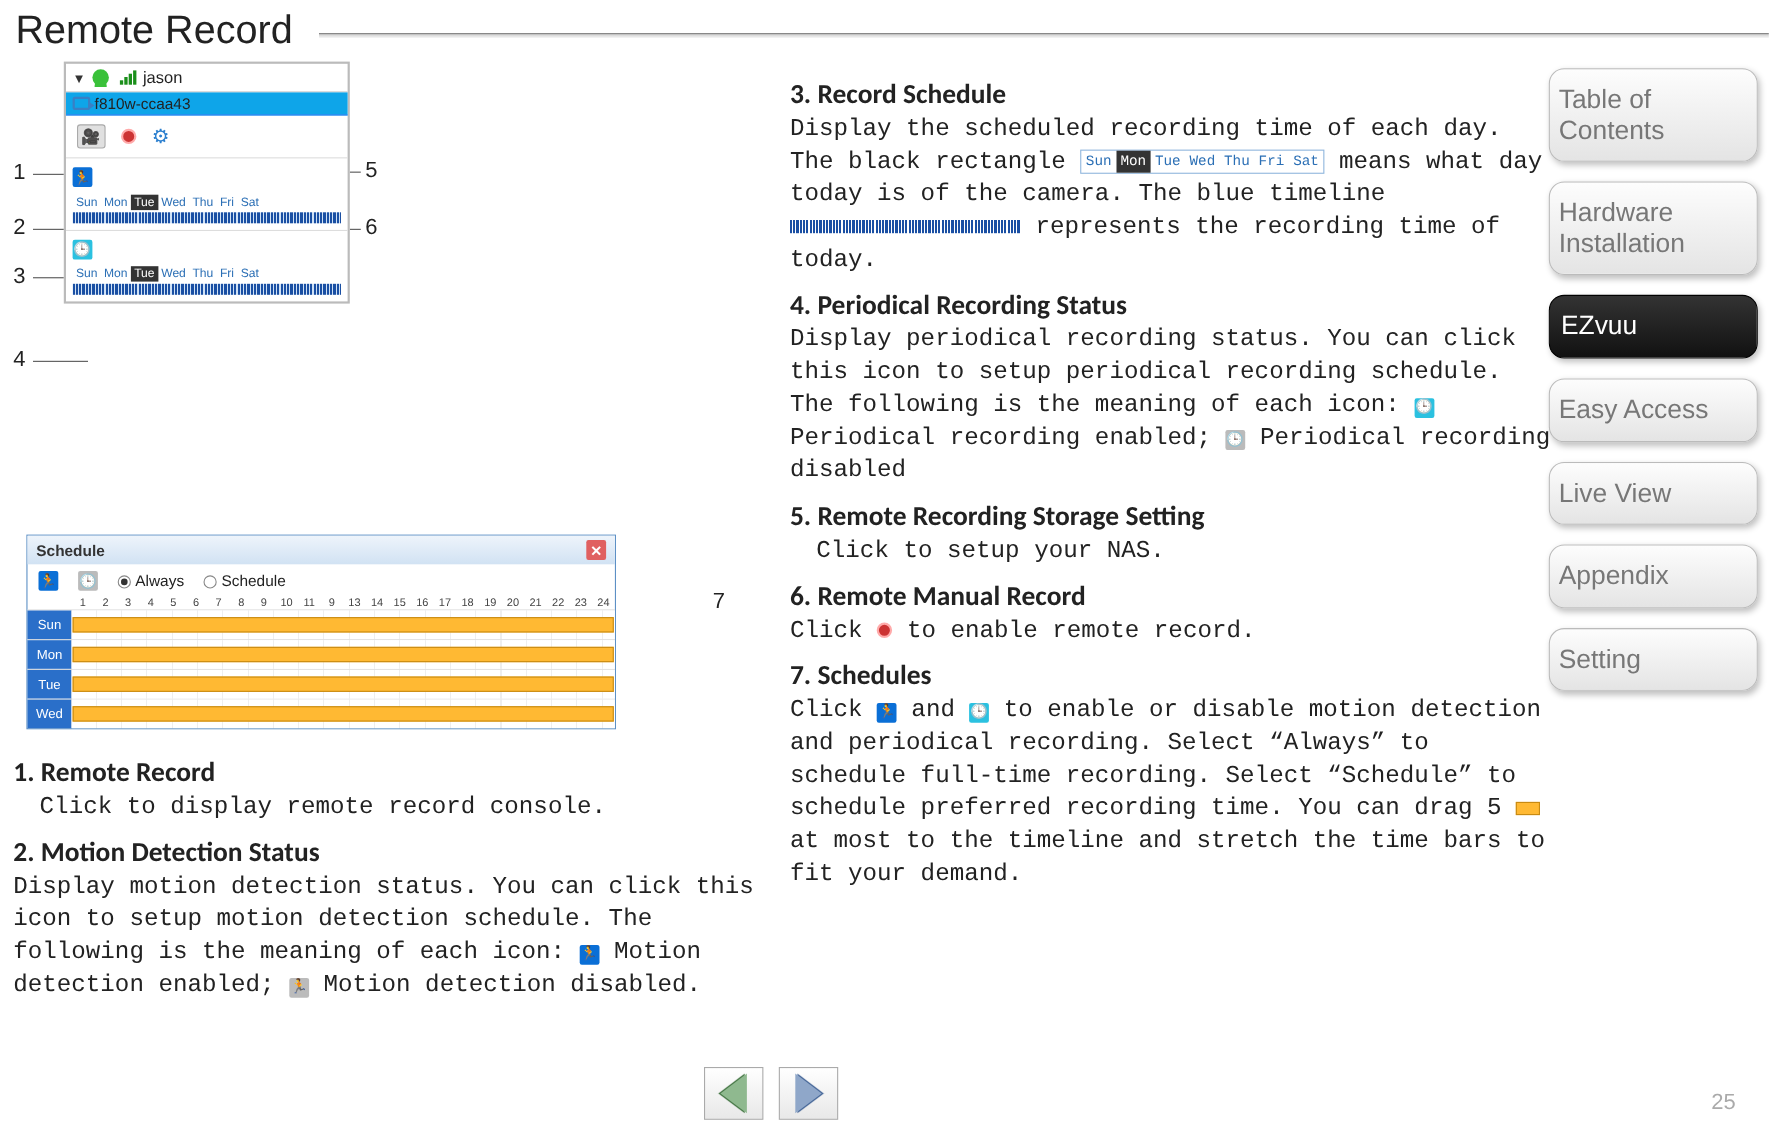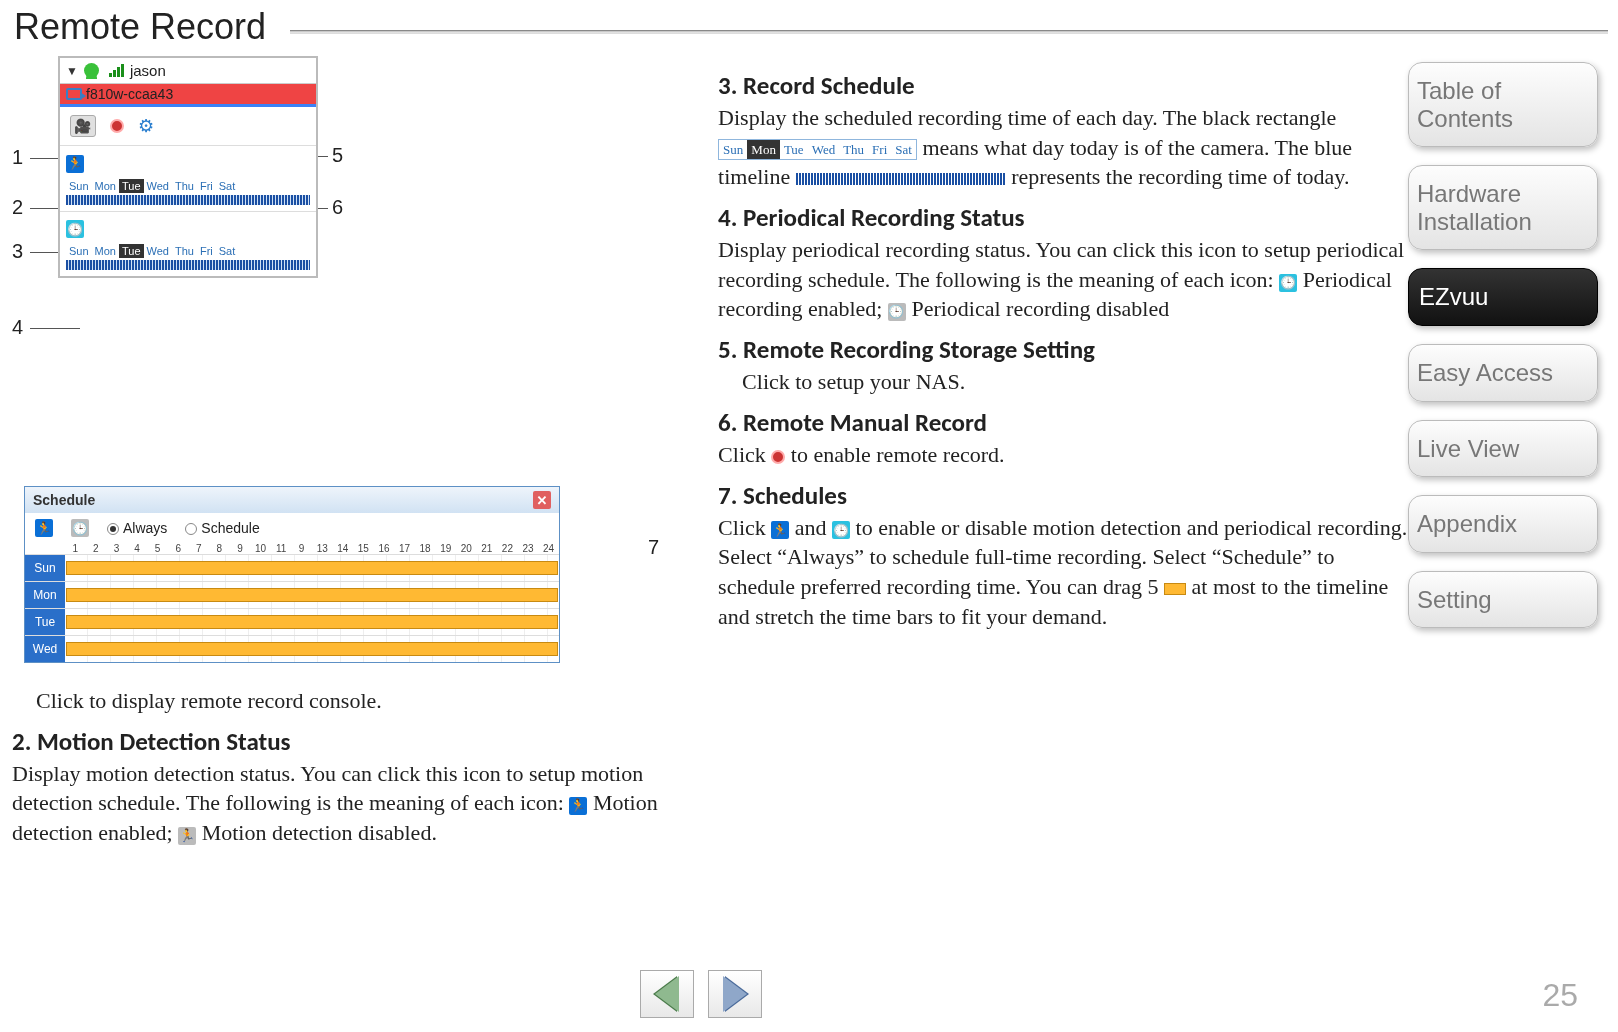--- a/index.html
+++ b/index.html
@@ -68,21 +68,21 @@
   .tri { color: #333; font-size: 12px; }
   .user-ic { width: 15px; height: 15px; background:#3ac13a; border-radius:50%; position:relative; }
   .user-ic::after{content:"";position:absolute;left:2px;top:10px;width:11px;height:6px;background:#3ac13a;border-radius:5px 5px 0 0;}
   .sig { display:flex; gap:1px; align-items:flex-end; margin-left:4px;}
   .sig span{width:3px;background:#1a8f1a;}
   .sig span:nth-child(1){height:4px;}
   .sig span:nth-child(2){height:7px;}
   .sig span:nth-child(3){height:10px;}
   .sig span:nth-child(4){height:13px;}
   .device-row {
-    display:flex;align-items:center;gap:4px;padding:2px 6px;font-size:14px;background:#ef4444;border-bottom:3px solid #3b82f6;
+    display:flex;align-items:center;gap:4px;padding:2px 6px;font-size:14px;background:#0ea5e9;border-bottom:1px solid #3b82f6;
   }
   .cam-ic{width:16px;height:12px;border:2px solid #3a7fc4;border-radius:2px;position:relative;}
   .cam-ic::after{content:"";position:absolute;right:-6px;top:2px;border-left:6px solid #3a7fc4;border-top:4px solid transparent;border-bottom:4px solid transparent;}
   .tool-row{display:flex;gap:14px;padding:8px 10px;align-items:center;}
   .tool-ic{width:26px;height:22px;background:#e0e0e0;border:1px solid #aaa;border-radius:3px;display:flex;align-items:center;justify-content:center;font-size:14px;}
   .rec-dot{width:14px;height:14px;border-radius:50%;background:#c33;border:2px solid #faa;}
   .gear-ic{color:#2b7fcf;font-size:18px;}
   .day-strip{display:flex;gap:0;font-size:11px;padding:2px 0 0 6px;}
   .day-strip span{padding:1px 3px;color:#2b6fb5;}
   .day-strip .today{background:#333;color:#fff;}
@@ -111,21 +111,21 @@
   .radio.on::after{content:"";position:absolute;left:2px;top:2px;width:6px;height:6px;border-radius:50%;background:#333;}
   .sched-grid{font-size:11px;}
   .sched-row{display:flex;align-items:center;border-top:1px solid #ddd;}
   .day-label{width:40px;background:#2a6fc9;color:#fff;font-size:12px;padding:6px 4px;text-align:center;}
   .hour-bar{flex:1;height:26px;background:repeating-linear-gradient(90deg,#fff 0 22px,#eee 22px 23px);position:relative;display:flex;align-items:center;}
   .hour-bar .seg{height:14px;background:#ffb933;border:1px solid #c88a12;flex:1;margin:0 1px;}
   .hour-labels{display:flex;padding-left:40px;font-size:10px;color:#444;}
   .hour-labels span{width:23.5px;text-align:center;}
   
   .section h3{font-size:25px;font-weight:bold;margin:10px 0 2px 0;font-family: "Calibri", Arial, sans-serif;}
-  .section p{font-size:22px;line-height:1.35;font-family:Liberation Serif, serif;}
+  .section p{font-size:22px;line-height:1.35;font-family:Liberation Mono, monospace;}
   .indent{text-indent:24px;}
   .inline-days{display:inline-flex;border:1px solid #8fb6dd;font-size:13px;vertical-align:middle;}
   .inline-days span{padding:1px 4px;color:#2b6fb5;}
   .inline-days .bk{background:#333;color:#fff;}
   .inline-timeline{display:inline-block;width:210px;height:12px;background:repeating-linear-gradient(90deg,#1a4fa3 0 2px,#fff 2px 3px);vertical-align:middle;}
   
   .nav {
     position: absolute;
     right: 20px;
     top: 62px;
@@ -163,21 +163,21 @@
   .pager-btn {
     width: 54px; height: 48px;
     border: 1px solid #aaa;
     background: linear-gradient(#fff,#e8e8e8);
     display:flex;align-items:center;justify-content:center;
     cursor:pointer;
   }
   .arrow-l,.arrow-r{width:0;height:0;}
   .arrow-l{border-right:24px solid #8fb98f;border-top:18px solid transparent;border-bottom:18px solid transparent;filter:drop-shadow(-2px 0 0 #4a7a4a);}
   .arrow-r{border-left:24px solid #8fa7c9;border-top:18px solid transparent;border-bottom:18px solid transparent;filter:drop-shadow(2px 0 0 #4a6a9a);}
-  .page-no{position:absolute;right:40px;bottom:18px;font-size:32px;color:#aaa;}
+  .page-no{position:absolute;right:40px;bottom:18px;font-size:20px;color:#aaa;}
 </style>
 </head>
 <body>
 
 <div class="title-bar">Remote Record</div>
 <div class="title-rule"></div>
 
 <div class="content">
   <div class="left-col">
 
@@ -302,20 +302,21 @@
               <div class="seg"></div>
             </div>
           </div>
       </div>
     </div>
     <div class="callout c7"><span>7</span></div>
 
     <div style="height:240px;"></div>
 
     <div class="section" style="margin-top:10px;">
+      <h3>1. Remote Record</h3>
       <p class="indent">Click to display remote record console.</p>
     </div>
     <div class="section">
       <h3>2. Motion Detection  Status</h3>
       <p>
         <span class="indent">Display motion detection status. You can click this icon to setup motion detection schedule. The following is the meaning of each icon:</span>
         <span class="motion-ic">🏃</span>
         <span>Motion detection enabled;</span>
         <span class="motion-ic off">🏃</span>
         <span>Motion detection disabled.</span>

